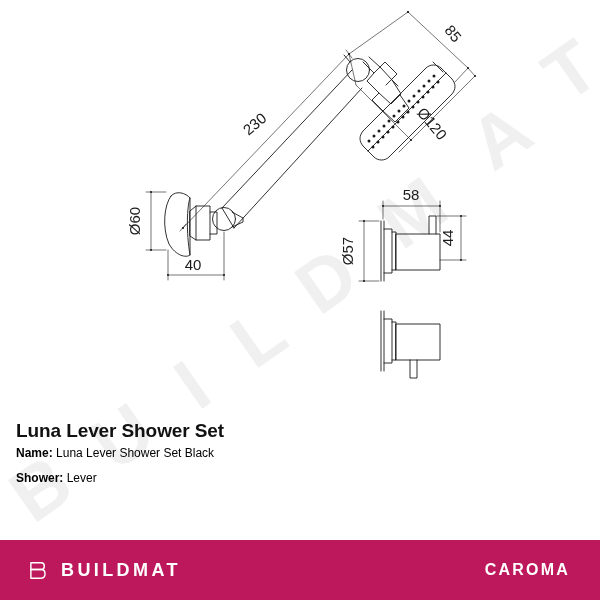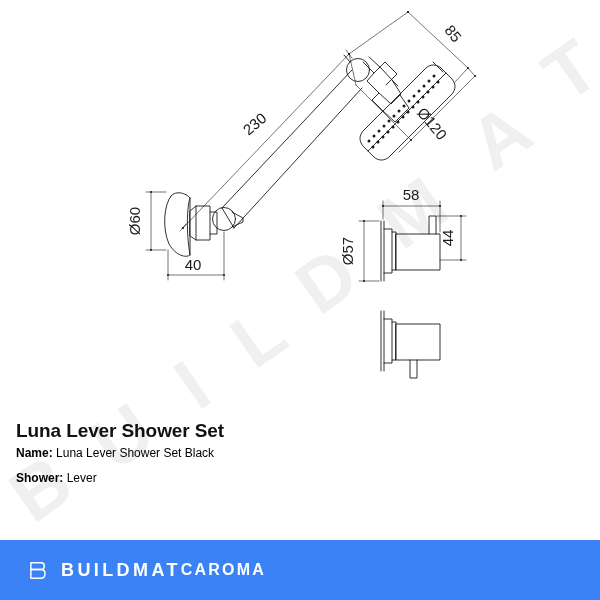--- a/index.html
+++ b/index.html
@@ -88,25 +88,25 @@
     font-weight: normal;
   }
 
   
   .footer-bar {
     position: absolute;
     left: 0;
     top: 540px;
     width: 600px;
     height: 60px;
-    background: #3b82f6;
+    background: #be185d;
     z-index: 4;
     display: flex;
     align-items: center;
-    justify-content: flex-start;
+    justify-content: space-between;
     box-sizing: border-box;
     padding: 0 20px 0 28px;
   }
   .brand-left {
     display: flex;
     align-items: center;
     gap: 10px;
   }
   .brand-mark {
     width: 23px;

